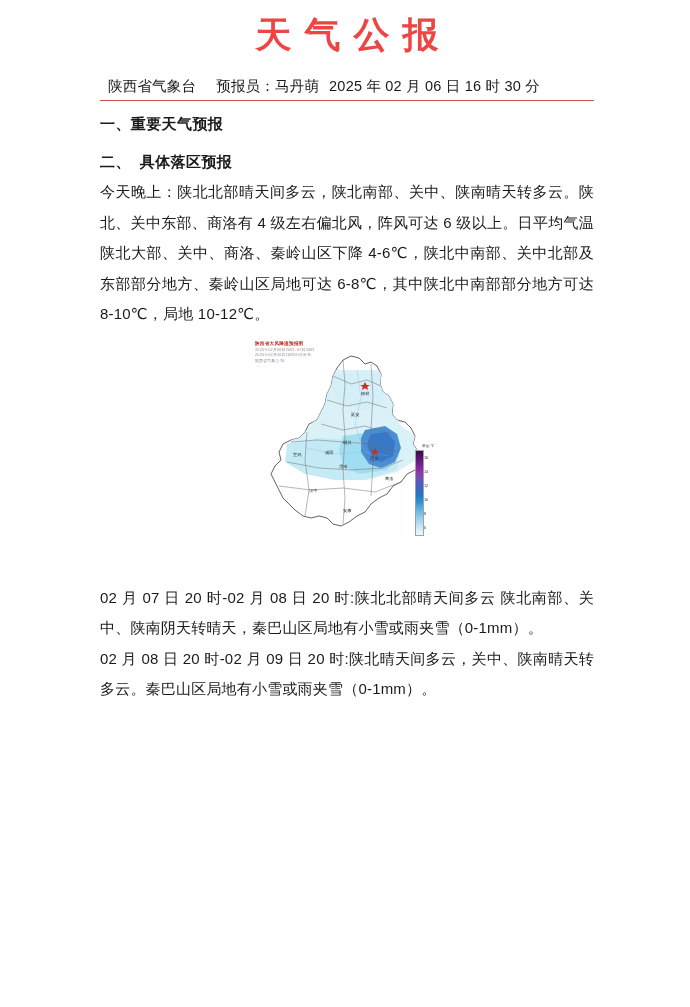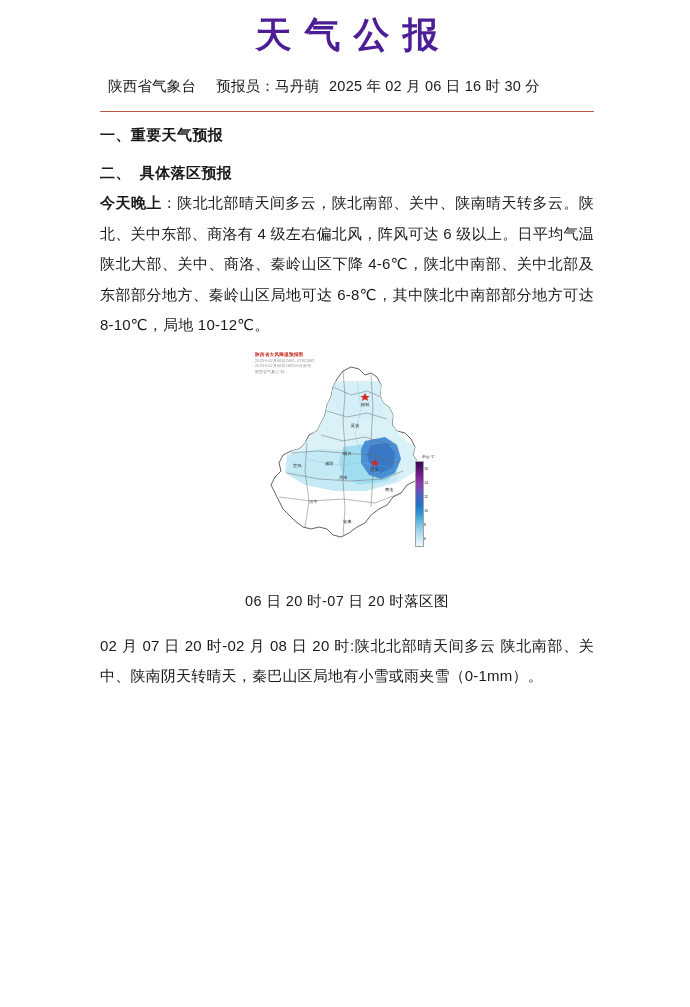--- a/index.html
+++ b/index.html
@@ -20,36 +20,36 @@
     width: 690px;
     height: 1007px;
     box-sizing: border-box;
     padding: 0 96px 0 100px;
     position: relative;
   }
 
   
   .doc-title {
     text-align: center;
-    color: #4c1d95;
+    color: #ef4444;
     font-weight: 700;
     font-size: 36px;
     letter-spacing: 13px;
     text-indent: 13px;
     padding-top: 12px;
     line-height: 46px;
     font-family: "DejaVu Sans", "Liberation Sans", sans-serif;
     white-space: nowrap;
   }
 
   
   .byline-wrap {
     margin-top: 18px;
     border-bottom: 1.4px solid #c4544a;
-    padding-bottom: 14px;
+    padding-bottom: 3px;
   }
   .byline {
     font-size: 14.5px;
     line-height: 21px;
     white-space: nowrap;
     letter-spacing: 0.2px;
     padding-left: 8px;
   }
   .byline .gap { display: inline-block; width: 20px; }
   .byline .gap-sm { display: inline-block; width: 10px; }
@@ -67,21 +67,21 @@
   
   p.body {
     font-size: 15px;
     line-height: 30.5px;
     margin: 0;
     text-align: justify;
     text-justify: inter-ideograph;
     letter-spacing: 0.2px;
   }
   p.indent { text-indent: 2em; }
-  .lead { font-weight: 700; }
+  .lead { font-weight: 400; }
 
   
   .figure {
     margin: 10px 0 0 0;
     text-align: center;
   }
   .map-box {
     width: 200px;
     height: 225px;
     margin: 0 auto;
@@ -287,20 +287,20 @@
         <div class="cbar-unit">单位:℃</div>
         <div class="cbar-tick" style="top:12px">16</div>
         <div class="cbar-tick" style="top:26px">14</div>
         <div class="cbar-tick" style="top:40px">12</div>
         <div class="cbar-tick" style="top:54px">10</div>
         <div class="cbar-tick" style="top:68px">8</div>
         <div class="cbar-tick" style="top:82px">6</div>
       </div>
     </div>
 
-    <div class="fig-caption">06 日 20 时-07 日 20 时落区图</div>
   </div>
 
   <div class="tail-block">
     <p class="body"><span>02 月 07 日 20 时-02 月 08 日 20 时:</span><span>陕北北部晴天间多云 陕北南部、关中、陕南阴天转晴天，秦巴山区局地有小雪或雨夹雪（0-1mm）。</span></p>
+    <p class="body"><span>02 月 08 日 20 时-02 月 09 日 20 时:</span><span>陕北晴天间多云，关中、陕南晴天转多云。秦巴山区局地有小雪或雨夹雪（0-1mm）。</span></p>
   </div>
 
 </div>
 
 </body></html>

